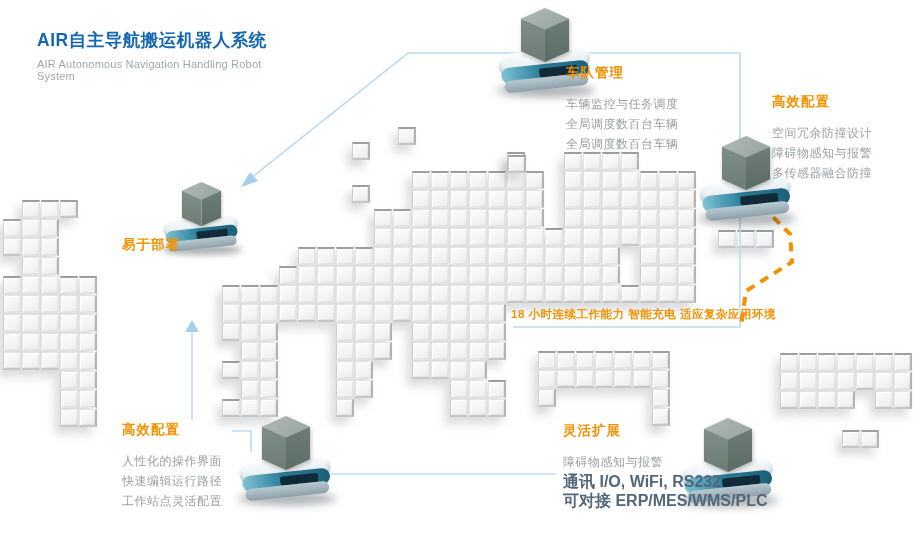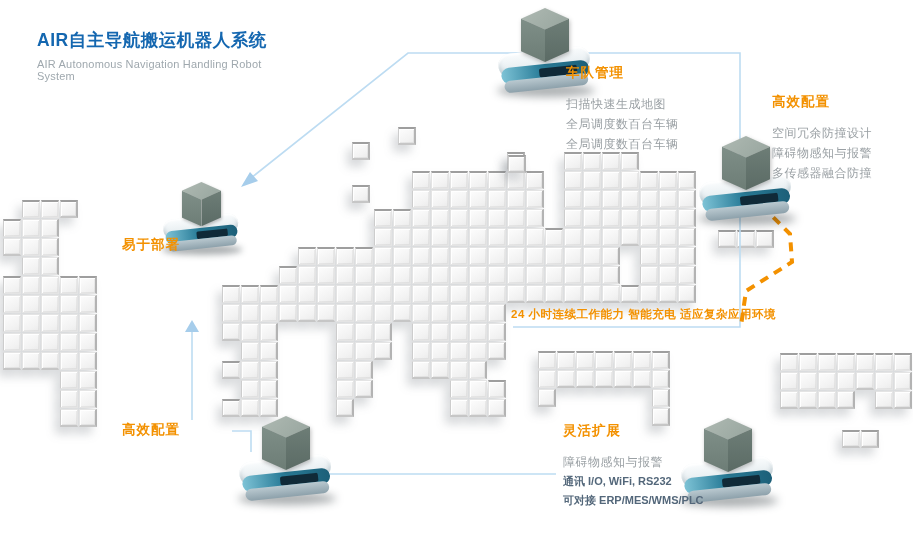--- a/index.html
+++ b/index.html
@@ -48,21 +48,21 @@
 
   
   .textlayer{position:absolute;z-index:4;}
   .intro{left:37px;top:28px;width:264px;}
   .intro h1{margin:0 0 6px;font-size:17.5px;font-weight:bold;color:#1467b0;letter-spacing:.5px;}
   .intro .sub{font-size:11px;color:#9fa8ae;margin-bottom:22px;letter-spacing:.2px;}
   .intro .desc{margin:0;font-size:12.2px;color:#8e969c;line-height:21.5px;text-align:justify;}
 
   .feature h2{margin:0 0 12px;font-size:13.5px;font-weight:bold;color:#f39100;letter-spacing:1px;}
   .feature .lines div{font-size:12px;color:#9aa0a4;line-height:20px;letter-spacing:.5px;}
-  .feature .specs div{font-size:11px;color:#53677a;font-weight:bold;line-height:19px;}
+  .feature .specs div{font-size:16px;color:#53677a;font-weight:bold;line-height:19px;}
   #f-fleet{left:566px;top:64px;}
   #f-safety{left:772px;top:93px;}
   #f-deploy{left:122px;top:236px;}
   #f-config{left:122px;top:421px;}
   #f-expand{left:563px;top:422px;}
 
   .banner{left:511px;top:307px;font-size:11.5px;font-weight:bold;color:#f39100;
           white-space:nowrap;letter-spacing:.5px;}
 </style>
 </head>
@@ -461,49 +461,54 @@
     </div>
 
   <header class="textlayer intro">
     <h1>AIR自主导航搬运机器人系统</h1>
     <div class="sub">AIR Autonomous Navigation Handling Robot System</div>
   </header>
 
   <section class="textlayer feature" id="f-fleet">
     <h2>车队管理</h2>
     <div class="lines">
-        <div>扫描快速生成地图</div>
+        <div>车辆监控与任务调度</div>
         <div>全局调度数百台车辆</div>
         <div>全局调度数百台车辆</div>
       </div>
   </section>
 
   <section class="textlayer feature" id="f-safety">
     <h2>高效配置</h2>
     <div class="lines">
         <div>空间冗余防撞设计</div>
         <div>障碍物感知与报警</div>
         <div>多传感器融合防撞</div>
       </div>
   </section>
 
   <section class="textlayer feature" id="f-deploy">
     <h2>易于部署</h2>
   </section>
 
   <section class="textlayer feature" id="f-config">
     <h2>高效配置</h2>
+    <div class="lines">
+        <div>人性化的操作界面</div>
+        <div>快速编辑运行路径</div>
+        <div>工作站点灵活配置</div>
+      </div>
   </section>
 
   <section class="textlayer feature" id="f-expand">
     <h2>灵活扩展</h2>
     <div class="lines">
         <div>障碍物感知与报警</div>
       </div>
     <div class="specs">
         <div>通讯 I/O, WiFi, RS232</div>
         <div>可对接 ERP/MES/WMS/PLC</div>
       </div>
   </section>
 
-  <div class="textlayer banner">24 小时连续工作能力  智能充电  适应复杂应用环境</div>
+  <div class="textlayer banner">18 小时连续工作能力  智能充电  适应复杂应用环境</div>
 
 </div>
 
 </body></html>

